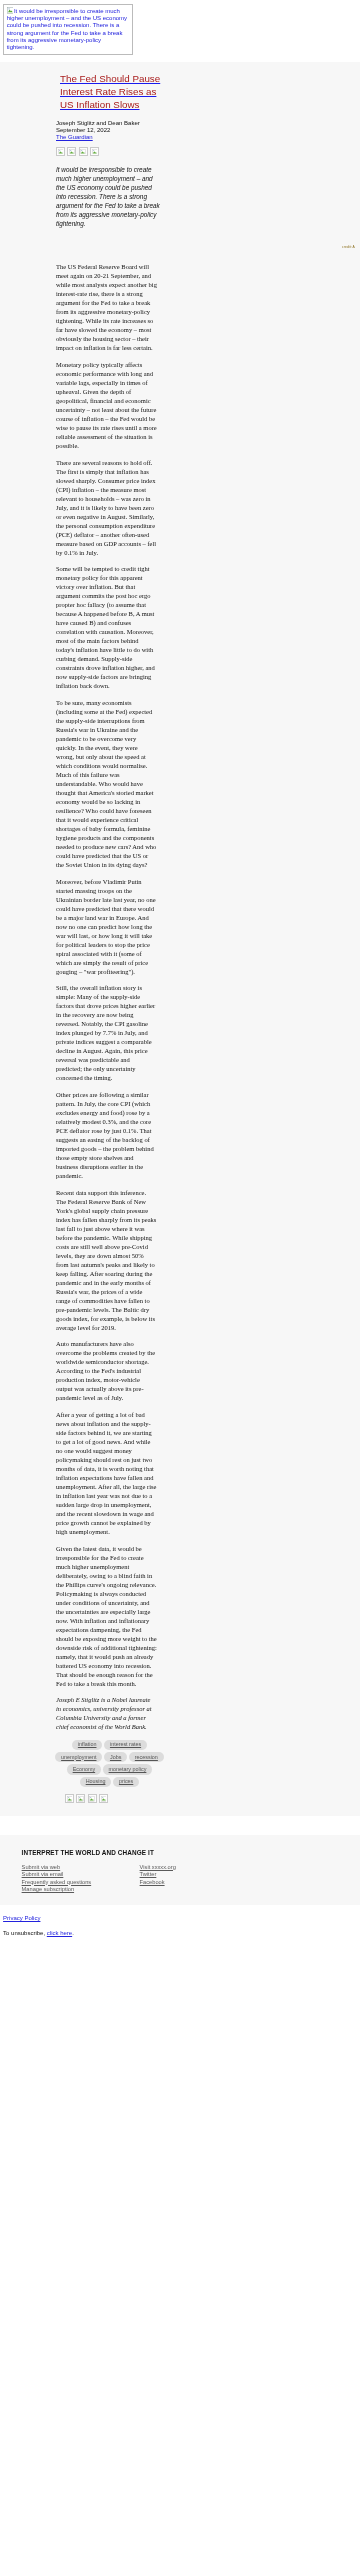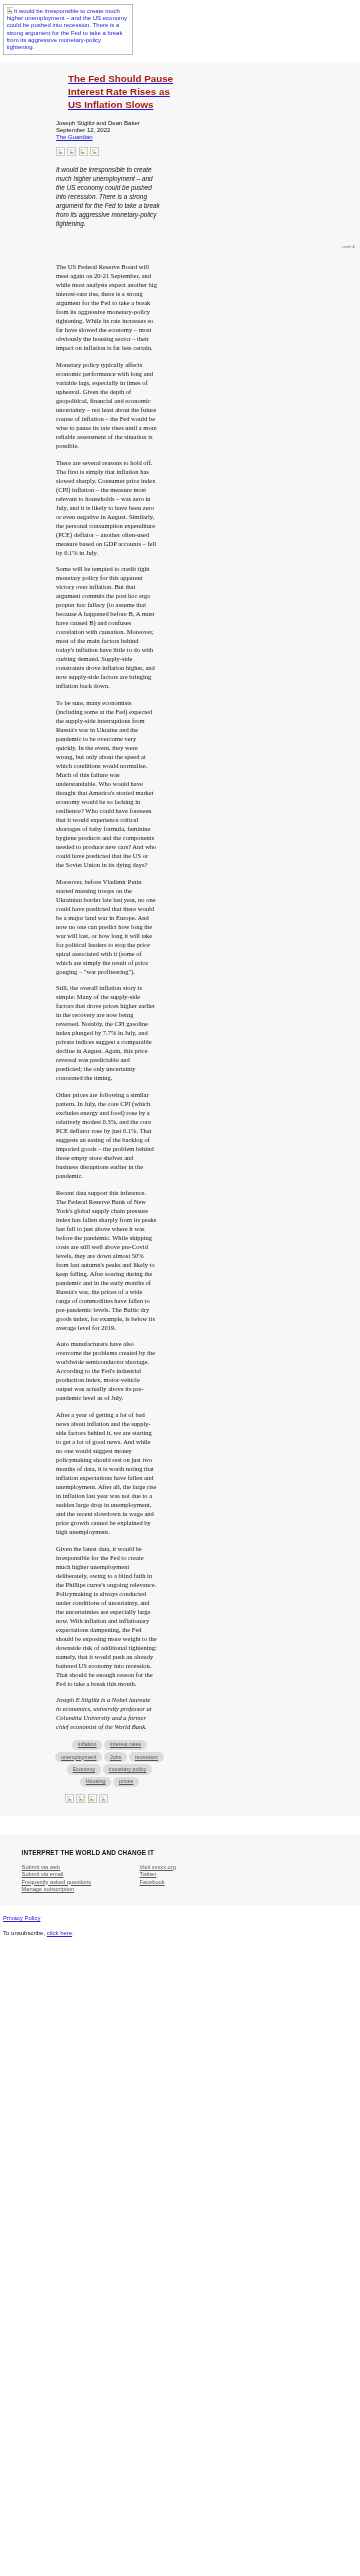--- a/index.html
+++ b/index.html
@@ -39,23 +39,23 @@
   }
   .col-narrow{
     width:99px;
     margin:0 0 0 56px;
   }
 
   h1.title{
     font-family:"Liberation Sans", sans-serif;
     font-size:9.8px;
     line-height:13px;
-    font-weight:bold;
+    font-weight:normal;
     color:#a81c1c;
-    margin:0 0 0 12px;
+    margin:0 0 0 4px;
     width:109px;
     padding-left:0;
   }
   h1.title a{
     color:#a81c1c;
     text-decoration:underline;
     text-decoration-color:#1a1aee;
     text-underline-offset:1px;
     text-decoration-thickness:0.8px;
   }

